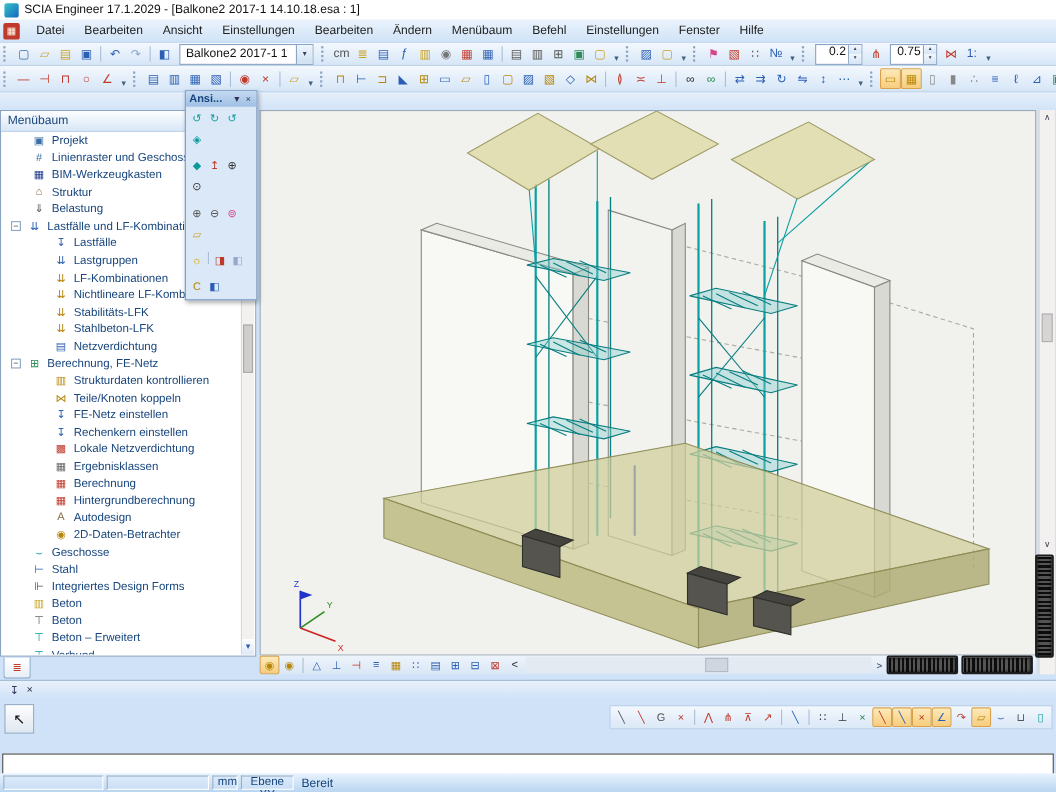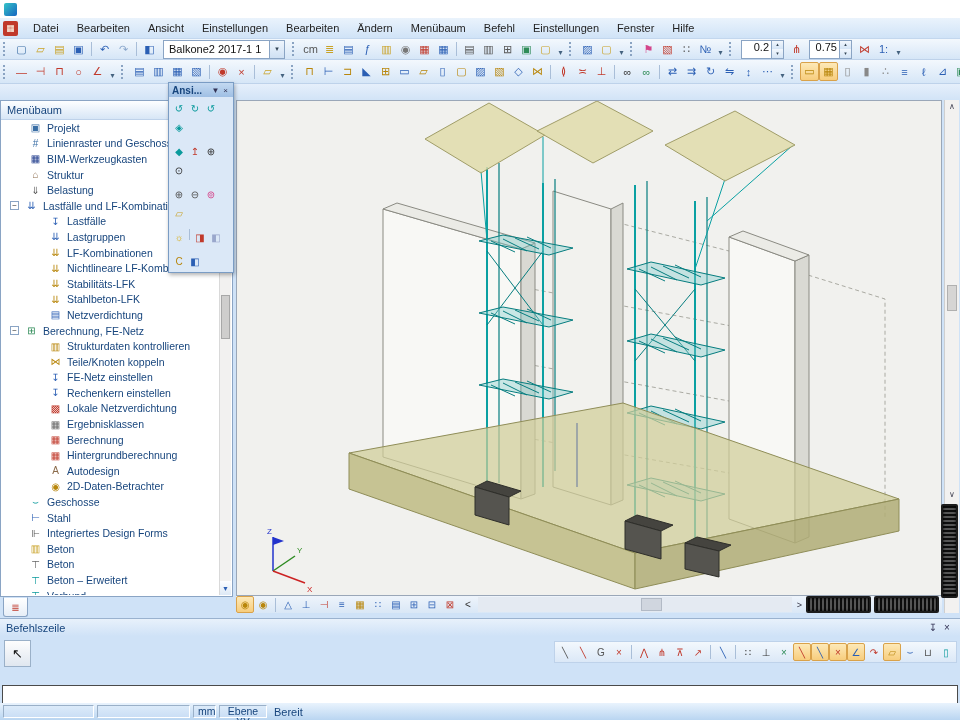--- a/index.html
+++ b/index.html
@@ -96,20 +96,21 @@
   .scell{height:13px;box-sizing:border-box;border:1px solid;border-color:#9ab0c8 #fff #fff #9ab0c8;
          background:linear-gradient(#dcebfa,#cadef5);padding:0 4px;font-size:10.5px;line-height:11px}
   .sc1{width:91px}.sc2{width:93px}.sc3{width:23px;text-align:center}.sc4{width:48px;text-align:center}
   .sc5{border:none;background:none;padding-left:4px}
 </style>
 </head>
 <body>
 
 <div class="titlebar">
   <span class="app-ico"></span>
+  <span>SCIA Engineer 17.1.2029 - [Balkone2 2017-1 14.10.18.esa : 1]</span>
 </div>
 
 <div class="menubar">
   <span class="doc-ico">▦</span>
   <span style="display:flex">
       <span class="mitem">Datei</span>
       <span class="mitem">Bearbeiten</span>
       <span class="mitem">Ansicht</span>
       <span class="mitem">Einstellungen</span>
       <span class="mitem">Bearbeiten</span>
@@ -566,21 +567,20 @@
       <span class="tbi" style="color: rgb(192, 57, 43);">◨</span>
       <span class="tbi" style="color: rgb(154, 167, 204);">◧</span>
       <span class="brk"></span>
       <span class="tbi" style="color: rgb(184, 134, 11);">C</span>
       <span class="tbi" style="color: rgb(43, 95, 180);">◧</span>
     </div>
 </div>
 
 <div class="cmdpanel">
   <div class="cmdhead">
-    <span class="ct">Befehlszeile</span>
     <span class="hico">↧</span>
     <span class="hico">×</span>
   </div>
   <div class="cmdarrow">↖</div>
   <div class="snapbar">
       <span class="tbi" style="color: rgb(85, 85, 85);">╲</span>
       <span class="tbi" style="color: rgb(192, 57, 43);">╲</span>
       <span class="tbi" style="color: rgb(85, 85, 85);">G</span>
       <span class="tbi" style="color: rgb(192, 57, 43);">×</span>
       <span class="tsep"></span>

